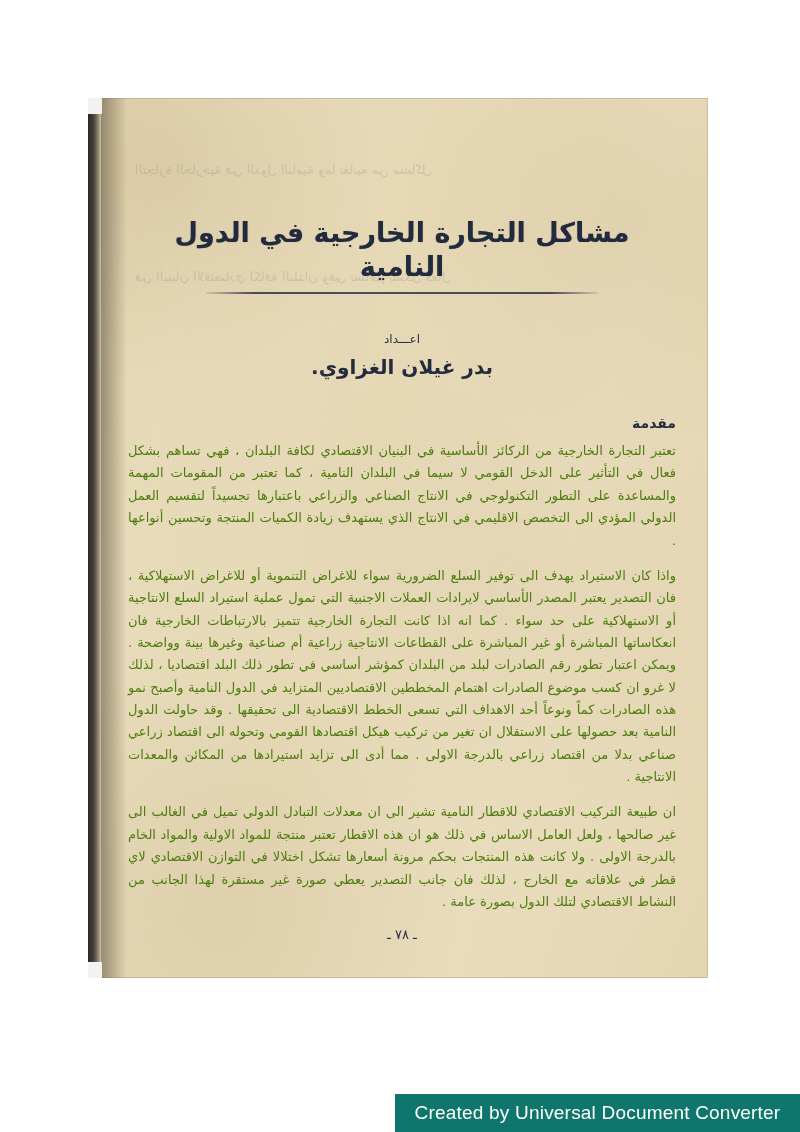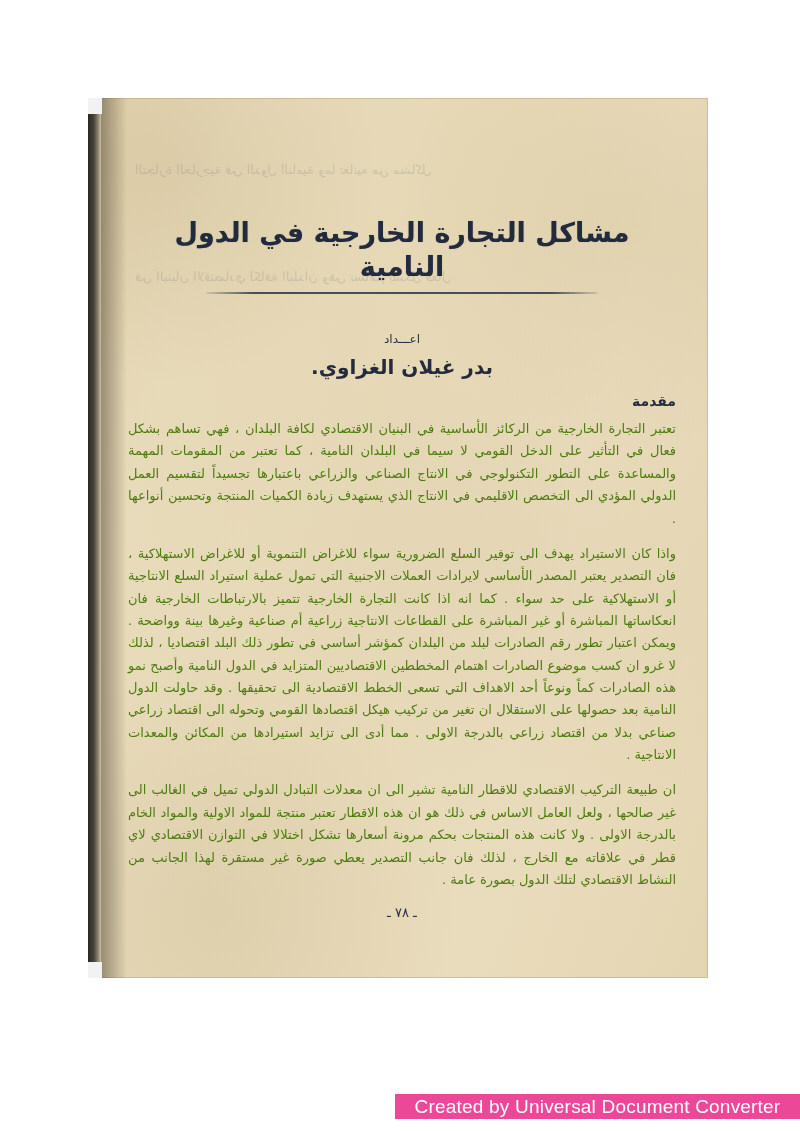--- a/index.html
+++ b/index.html
@@ -141,21 +141,21 @@
   }
   .byline-name {
     font-size: 20px;
     font-weight: 700;
     color: #242b3e;
     display: block;
     margin-top: 4px;
   }
 
   .section-head {
-    margin-top: 10px;
+    margin-top: 32px;
     font-size: 14px;
     font-weight: 700;
     color: #262d41;
   }
 
   p.body-par {
     font-size: 13px;
     line-height: 1.72;
     margin: 13px 0 0 0;
     text-align: justify;
@@ -174,22 +174,22 @@
     color: #2b3247;
     letter-spacing: 2px;
   }
 
   
   .watermark {
     position: absolute;
     left: 395px;
     top: 1094px;
     width: 405px;
-    height: 25px;
-    background: #ec4899;
+    height: 38px;
+    background: #0f766e;
     color: #ffffff;
     font-family: "Liberation Sans", sans-serif;
     font-size: 19px;
     display: flex;
     align-items: center;
     justify-content: center;
     letter-spacing: 0.2px;
   }
 </style>
 </head>

